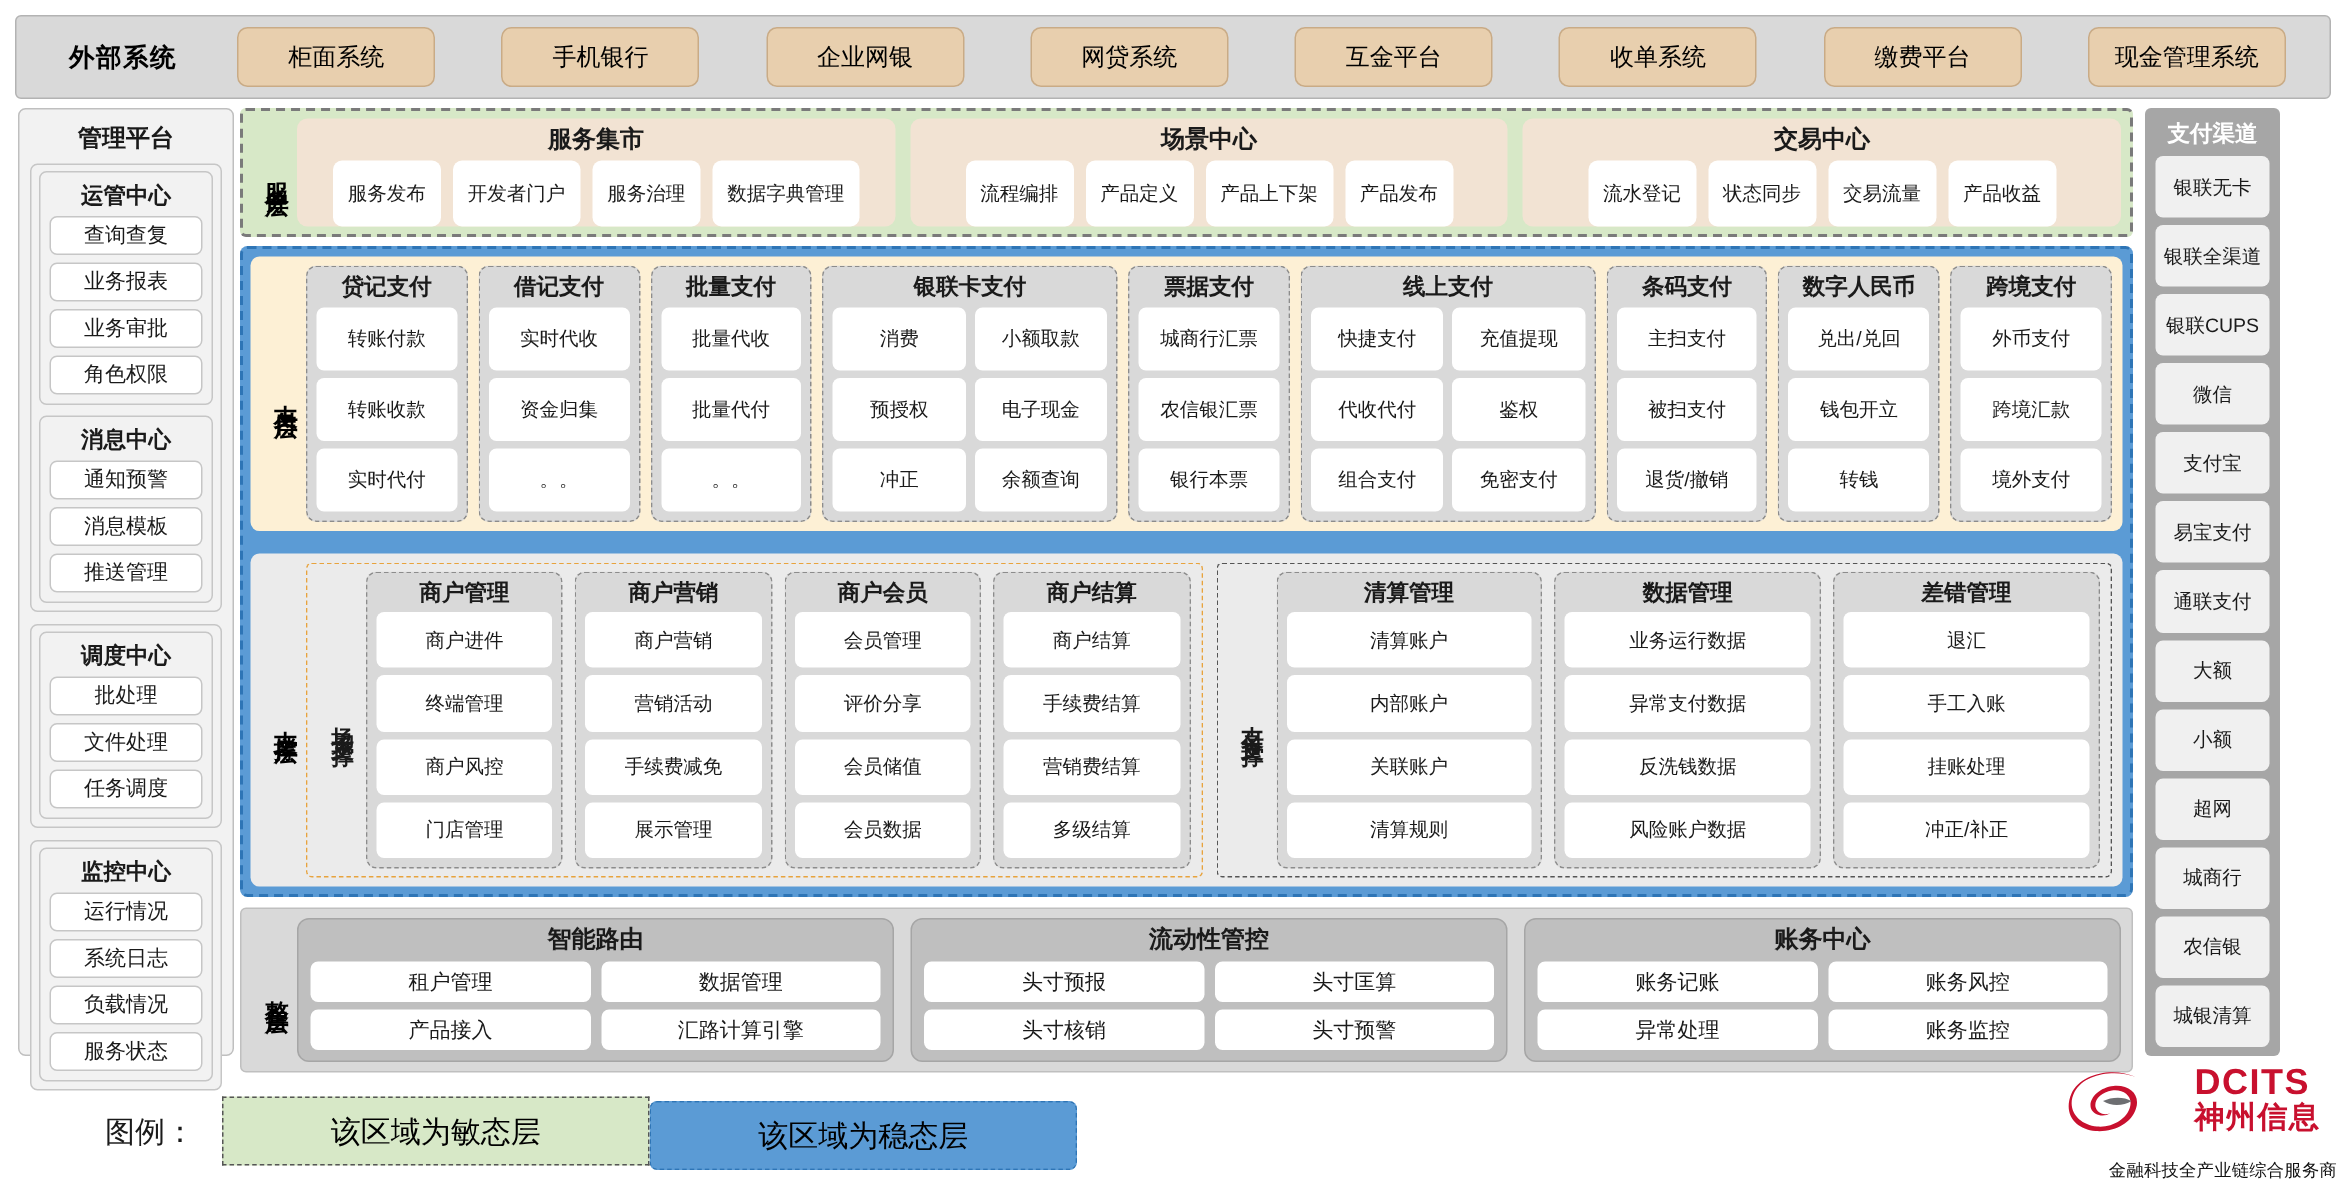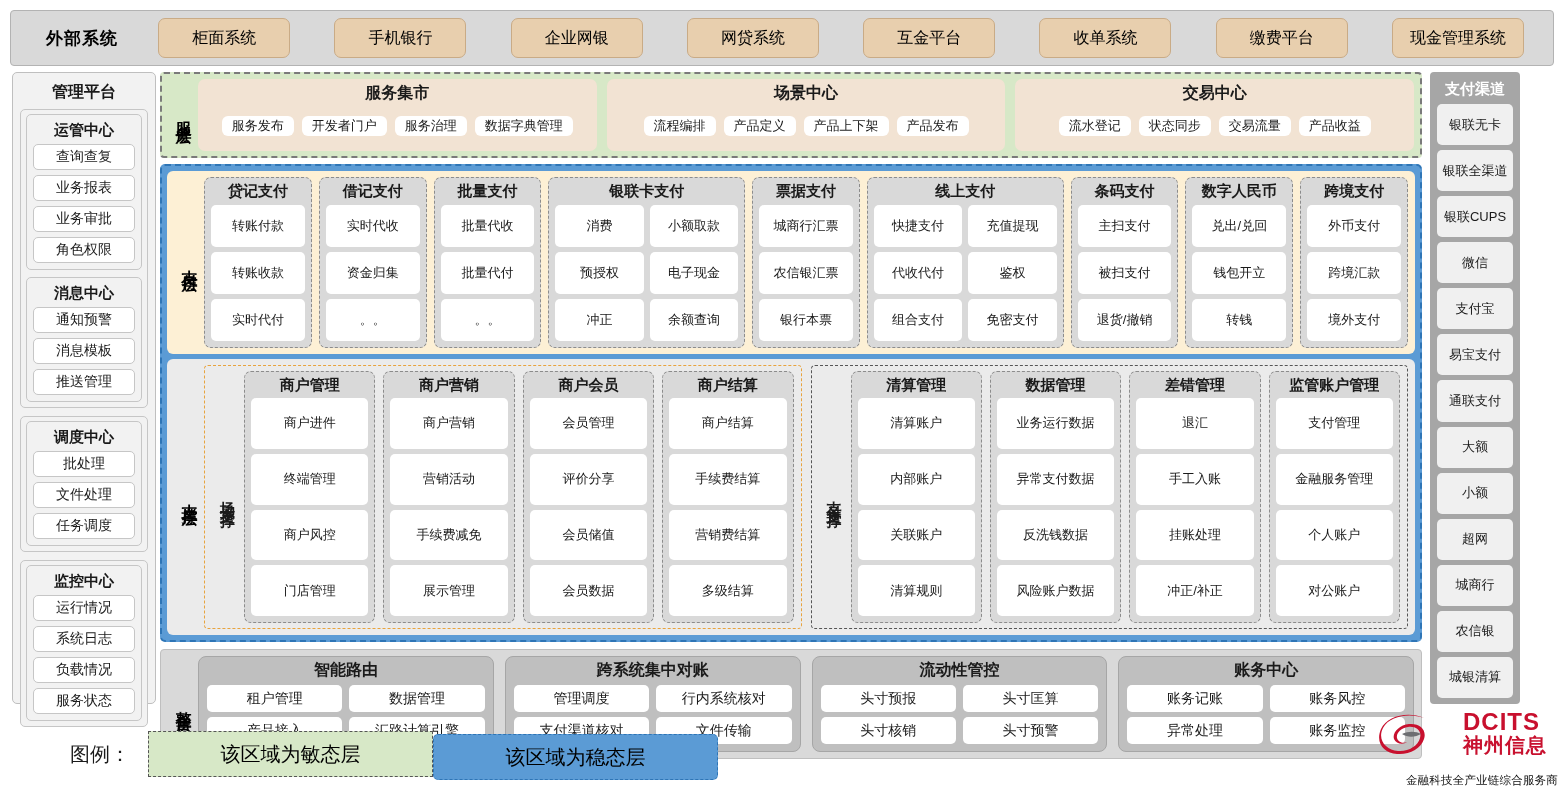--- a/index.html
+++ b/index.html
@@ -97,21 +97,21 @@
     flex: 1;
     background: #f2e3d3;
     border-radius: 7px;
     padding: 3px 8px 6px;
     display: flex; flex-direction: column;
   }
   .svc-gtitle { text-align: center; font-size: 16px; font-weight: bold; padding: 1px 0 3px; }
   .svc-chips { display: flex; gap: 8px; justify-content: center; flex: 1; align-items: center; }
   .svc-chip {
     background: #ffffff; border-radius: 6px;
-    height: 20px; padding: 0 10px;
+    height: 44px; padding: 0 10px;
     display: flex; align-items: center; justify-content: center;
     font-size: 13px; white-space: nowrap;
   }
 
   
   .stable {
     margin-top: 6px;
     background: #5b9bd5;
     border: 2px dashed #2e75b6;
     border-radius: 5px;
@@ -141,26 +141,26 @@
   .pay-items.two { display: grid; grid-template-columns: 1fr 1fr; gap: 5px 6px; }
   .pay-item {
     background: #ffffff; border-radius: 5px;
     flex: 1; min-height: 28px;
     display: flex; align-items: center; justify-content: center;
     font-size: 13px; white-space: nowrap;
   }
 
   
   .sup-layer {
-    margin-top: 5px;
+    margin-top: 15px;
     background: #ebebeb;
     border-radius: 6px;
     display: flex; align-items: stretch;
     padding: 6px 7px;
-    height: 276px;
+    height: 222px;
   }
   .sup-halves { display: flex; flex: 1; gap: 9px; }
   .sup-box {
     flex: 1;
     border-radius: 4px;
     padding: 5px 7px;
     display: flex; align-items: stretch;
   }
   .sup-box.scene { border: 1px dashed #e8a33d; }
   .sup-box.paysup { border: 1px dashed #555555; }
@@ -499,55 +499,37 @@
                 </div>
                 <div class="sup-col">
                   <div class="sup-ctitle">差错管理</div>
                   <div class="sup-items">
                     <div class="sup-item">退汇</div>
                     <div class="sup-item">手工入账</div>
                     <div class="sup-item">挂账处理</div>
                     <div class="sup-item">冲正/补正</div>
                   </div>
                 </div>
-                <div class="sup-col">
-                  <div class="sup-ctitle">监管账户管理</div>
-                  <div class="sup-items">
-                    <div class="sup-item">支付管理</div>
-                    <div class="sup-item">金融服务管理</div>
-                    <div class="sup-item">个人账户</div>
-                    <div class="sup-item">对公账户</div>
-                  </div>
-                </div>
               </div>
           </div>
         </div>
       </div>
 
     </div>
 
     <div class="int-layer">
       <div class="layer-label">整合层</div>
       <div class="int-groups" id="int-groups">
           <div class="int-group">
             <div class="int-gtitle">智能路由</div>
             <div class="int-grid">
               <div class="int-item">租户管理</div>
               <div class="int-item">数据管理</div>
               <div class="int-item">产品接入</div>
               <div class="int-item">汇路计算引擎</div>
-            </div>
-          </div>
-          <div class="int-group">
-            <div class="int-gtitle">跨系统集中对账</div>
-            <div class="int-grid">
-              <div class="int-item">管理调度</div>
-              <div class="int-item">行内系统核对</div>
-              <div class="int-item">支付渠道核对</div>
-              <div class="int-item">文件传输</div>
             </div>
           </div>
           <div class="int-group">
             <div class="int-gtitle">流动性管控</div>
             <div class="int-grid">
               <div class="int-item">头寸预报</div>
               <div class="int-item">头寸匡算</div>
               <div class="int-item">头寸核销</div>
               <div class="int-item">头寸预警</div>
             </div>

